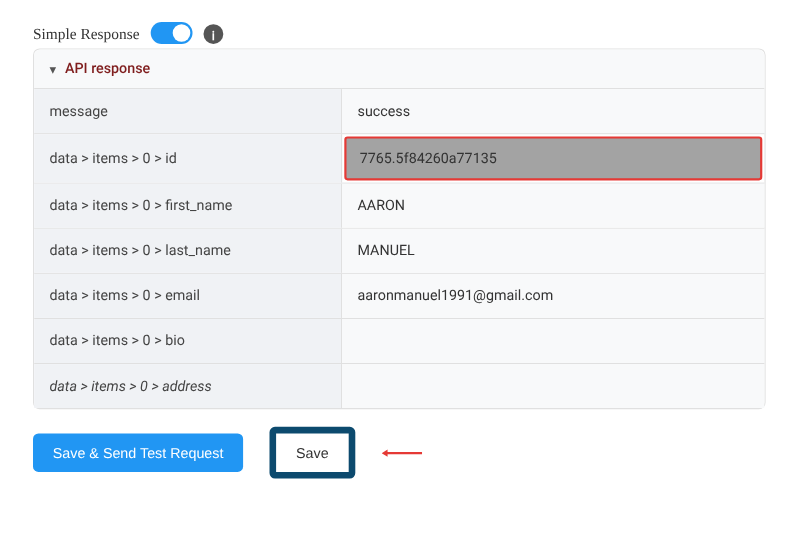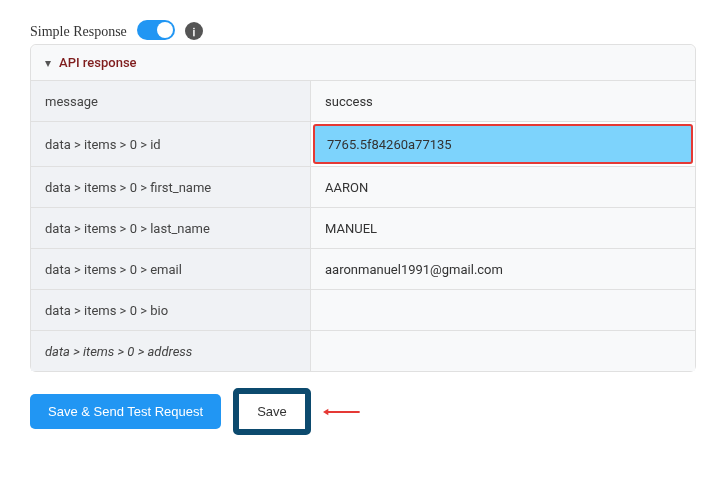--- a/index.html
+++ b/index.html
@@ -142,30 +142,30 @@
       background: #f8f9fa;
       color: #333;
       font-size: 13px;
       display: flex;
       align-items: center;
       min-height: 40px;
     }
 
     .field-value.highlighted {
       border: 2px solid #e53935;
-      background: #7dd3fc;
+      background: #a3a3a3;
       margin: 2px;
       border-radius: 3px;
       padding: 8px 12px;
     }
 
     .bottom-bar {
       display: flex;
       align-items: center;
-      gap: 12px;
+      gap: 24px;
       margin-top: 16px;
     }
 
     .btn-primary {
       background: #2196F3;
       color: white;
       border: none;
       border-radius: 5px;
       padding: 10px 18px;
       font-size: 13px;

